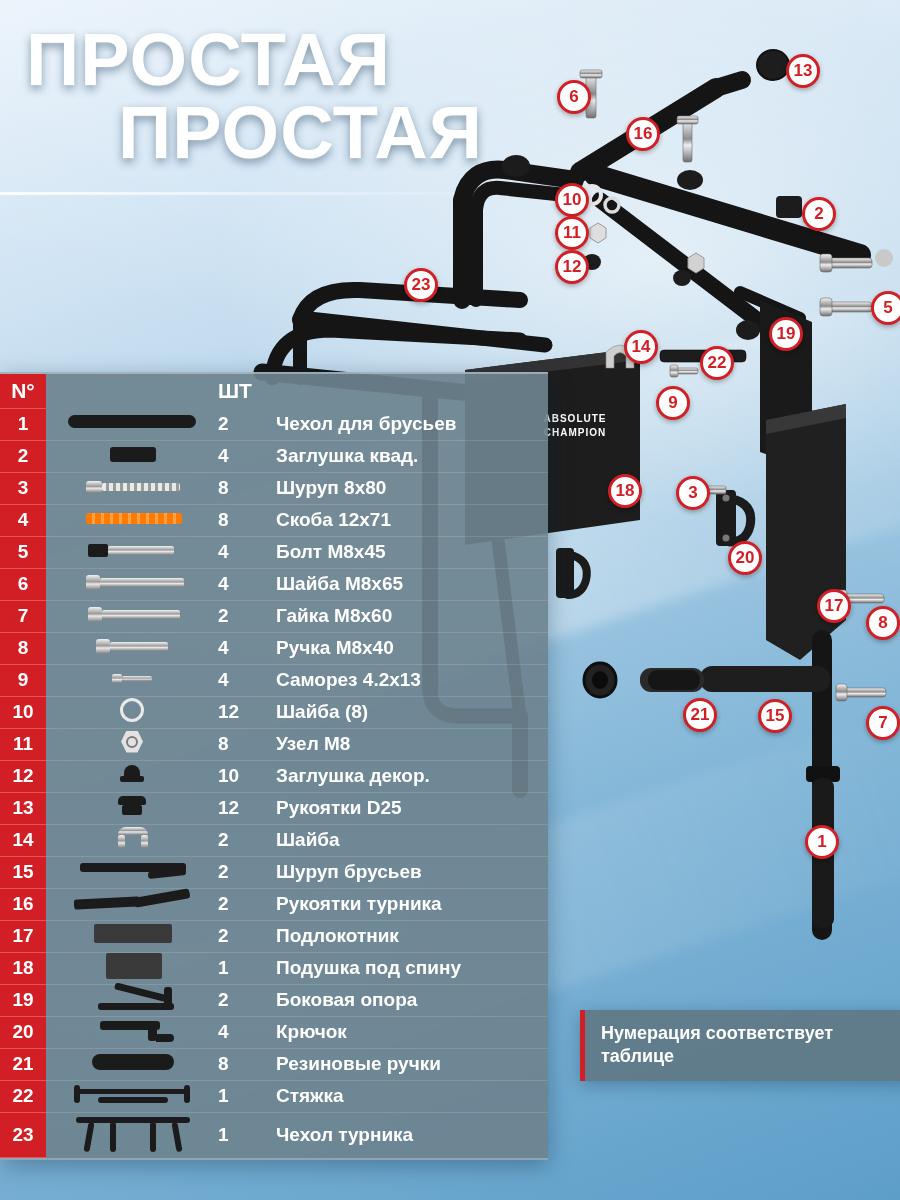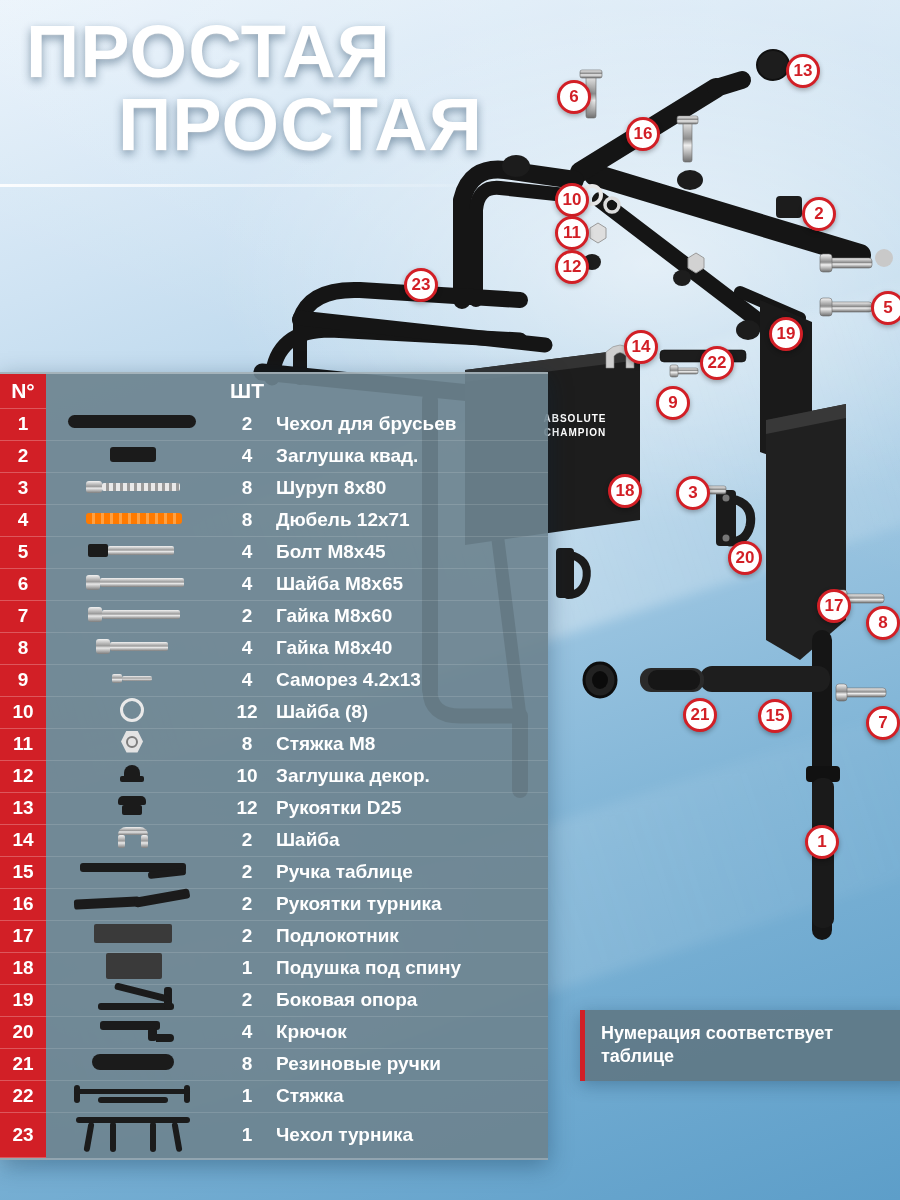--- a/index.html
+++ b/index.html
@@ -27,21 +27,21 @@
     transform: rotate(-18deg);
     left: -180px; top: 430px;
     filter: blur(6px);
     pointer-events: none;
   }
   .bg-sweep.two { top: 880px; left: -260px; height: 160px; opacity: .45; }
 
   
   .header {
     position: absolute;
-    left: 0; top: 8px; width: 900px; height: 190px;
+    left: 0; top: 16px; width: 900px; height: 190px;
   }
   .title {
     position: absolute;
     left: 26px; top: 8px;
     color: #ffffff;
     font-weight: bold;
     font-size: 74px;
     line-height: 0.98;
     letter-spacing: 1px;
     text-shadow: 0 4px 10px rgba(12,46,78,.45), 0 1px 0 rgba(255,255,255,.6);
@@ -78,21 +78,21 @@
     height: 34px;
   }
   .col-num {
     width: 46px; text-align: center;
     background: #d21f26;
     font-weight: bold;
     border-bottom: 1px solid rgba(255,255,255,.25);
   }
   thead .col-num { background: #d21f26; }
   .col-pic { width: 172px; text-align: center; }
-  .col-qty { width: 58px; text-align: center; font-weight: bold; }
+  .col-qty { width: 58px; text-align: left; font-weight: bold; }
   .col-name { padding-left: 14px; font-weight: bold; white-space: nowrap; }
   tbody tr { border-bottom: 1px solid rgba(255,255,255,.13); }
   tbody tr:last-child { border-bottom: none; }
 
   
   .pic { display: inline-block; position: relative; width: 160px; height: 26px; }
   .bar { position: absolute; background: #1b1b1b; border-radius: 3px; }
   .chrome {
     position: absolute;
     background: linear-gradient(180deg,#f2f2f2,#9a9a9a 45%,#e8e8e8 60%,#7d7d7d);
@@ -374,21 +374,21 @@
         <td class="col-name">Шуруп 8x80</td>
       </tr>
       <tr>
         <td class="col-num">4</td>
         <td class="col-pic">
           <span class="pic">
             <i class="orange" style="left:34px;top:8px;width:96px;height:11px;"></i>
           </span>
         </td>
         <td class="col-qty">8</td>
-        <td class="col-name">Дюбель 12x71</td>
+        <td class="col-name">Скоба 12x71</td>
       </tr>
       <tr>
         <td class="col-num">5</td>
         <td class="col-pic">
           <span class="pic">
             <i class="bar" style="left:36px;top:7px;width:20px;height:13px;border-radius:2px;"></i>
             <i class="chrome" style="left:56px;top:9px;width:66px;height:9px;"></i>
           </span>
         </td>
         <td class="col-qty">4</td>
@@ -418,21 +418,21 @@
       </tr>
       <tr>
         <td class="col-num">8</td>
         <td class="col-pic">
           <span class="pic">
             <i class="chrome" style="left:44px;top:6px;width:14px;height:15px;border-radius:3px;"></i>
             <i class="chrome" style="left:58px;top:9px;width:58px;height:9px;"></i>
           </span>
         </td>
         <td class="col-qty">4</td>
-        <td class="col-name">Гайка М8x40</td>
+        <td class="col-name">Ручка М8x40</td>
       </tr>
       <tr>
         <td class="col-num">9</td>
         <td class="col-pic">
           <span class="pic">
             <i class="chrome" style="left:60px;top:9px;width:10px;height:9px;border-radius:2px;"></i>
             <i class="chrome" style="left:70px;top:11px;width:30px;height:5px;"></i>
           </span>
         </td>
         <td class="col-qty">4</td>
@@ -450,21 +450,21 @@
       </tr>
       <tr>
         <td class="col-num">11</td>
         <td class="col-pic">
           <span class="pic">
             <i class="hex" style="left:69px;top:2px;width:22px;height:22px;"></i>
             <i class="ring" style="left:74px;top:7px;width:12px;height:12px;border-width:2px;border-color:#7d7d7d;"></i>
           </span>
         </td>
         <td class="col-qty">8</td>
-        <td class="col-name">Стяжка М8</td>
+        <td class="col-name">Узел М8</td>
       </tr>
       <tr>
         <td class="col-num">12</td>
         <td class="col-pic">
           <span class="pic">
             <i class="dome" style="left:72px;top:4px;width:16px;height:12px;"></i>
             <i class="bar" style="left:68px;top:15px;width:24px;height:6px;border-radius:2px;"></i>
           </span>
         </td>
         <td class="col-qty">10</td>
@@ -495,21 +495,21 @@
       </tr>
       <tr>
         <td class="col-num">15</td>
         <td class="col-pic">
           <span class="pic">
             <i class="bar" style="left:28px;top:6px;width:106px;height:9px;"></i>
             <i class="bar" style="left:96px;top:13px;width:38px;height:7px;transform:rotate(-6deg);"></i>
           </span>
         </td>
         <td class="col-qty">2</td>
-        <td class="col-name">Ручка таблице</td>
+        <td class="col-name">Шуруп брусьев</td>
       </tr>
       <tr>
         <td class="col-num">16</td>
         <td class="col-pic">
           <span class="pic">
             <i class="bar" style="left:22px;top:9px;width:66px;height:10px;transform:rotate(-3deg);"></i>
             <i class="bar" style="left:82px;top:4px;width:56px;height:10px;transform:rotate(-10deg);"></i>
           </span>
         </td>
         <td class="col-qty">2</td>

